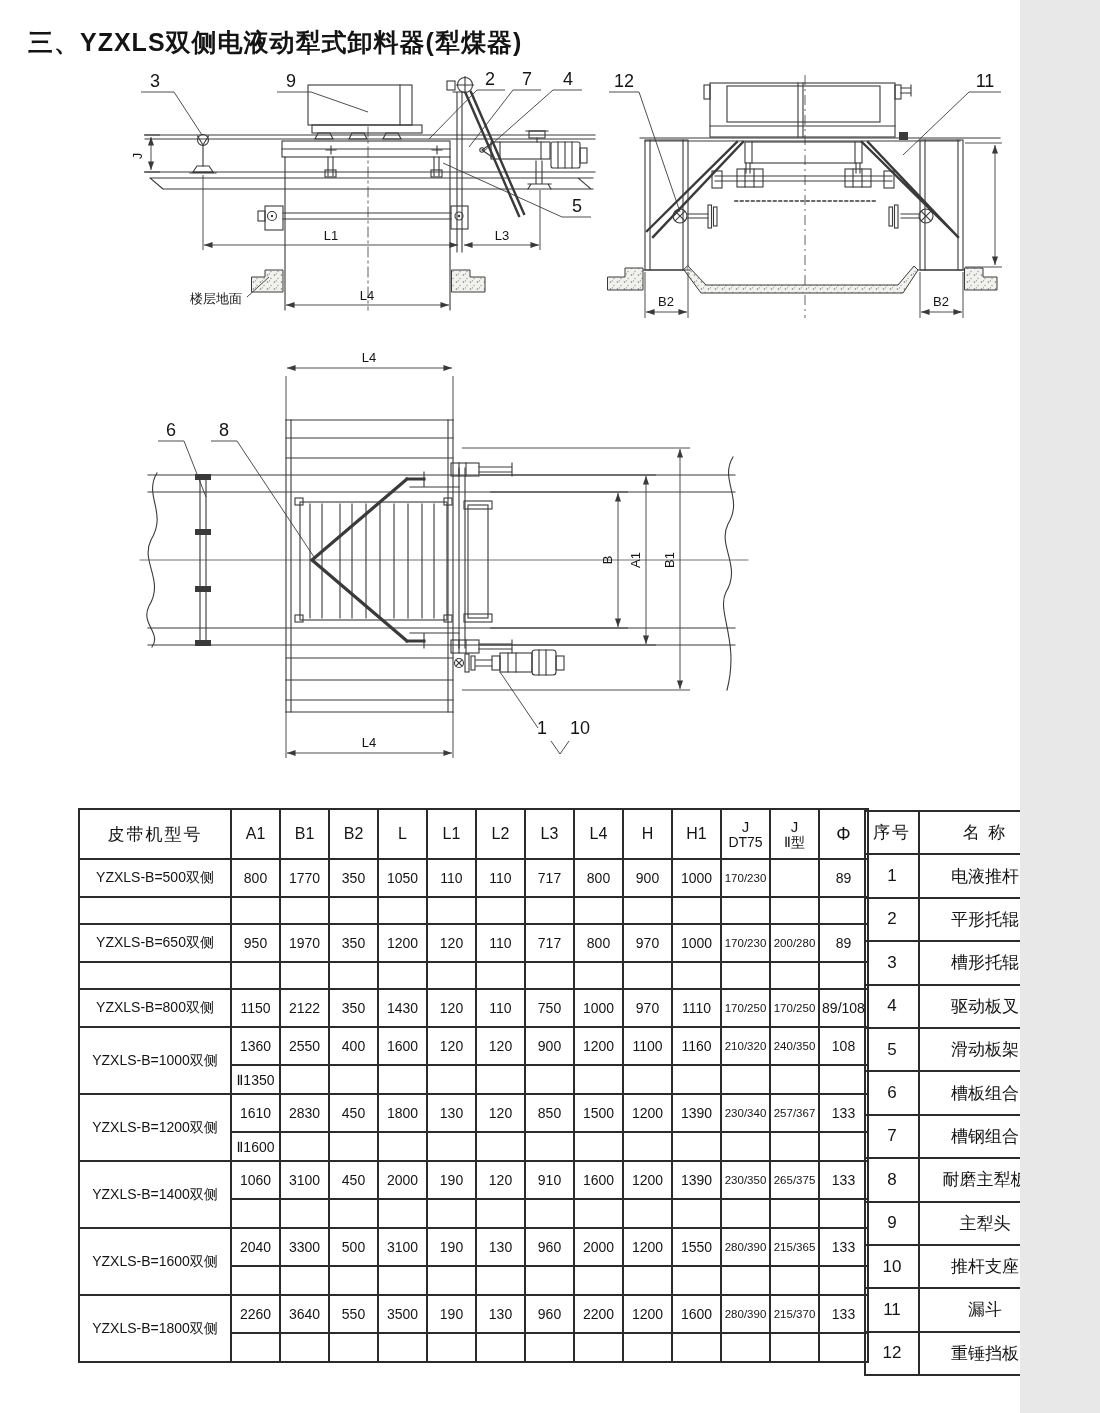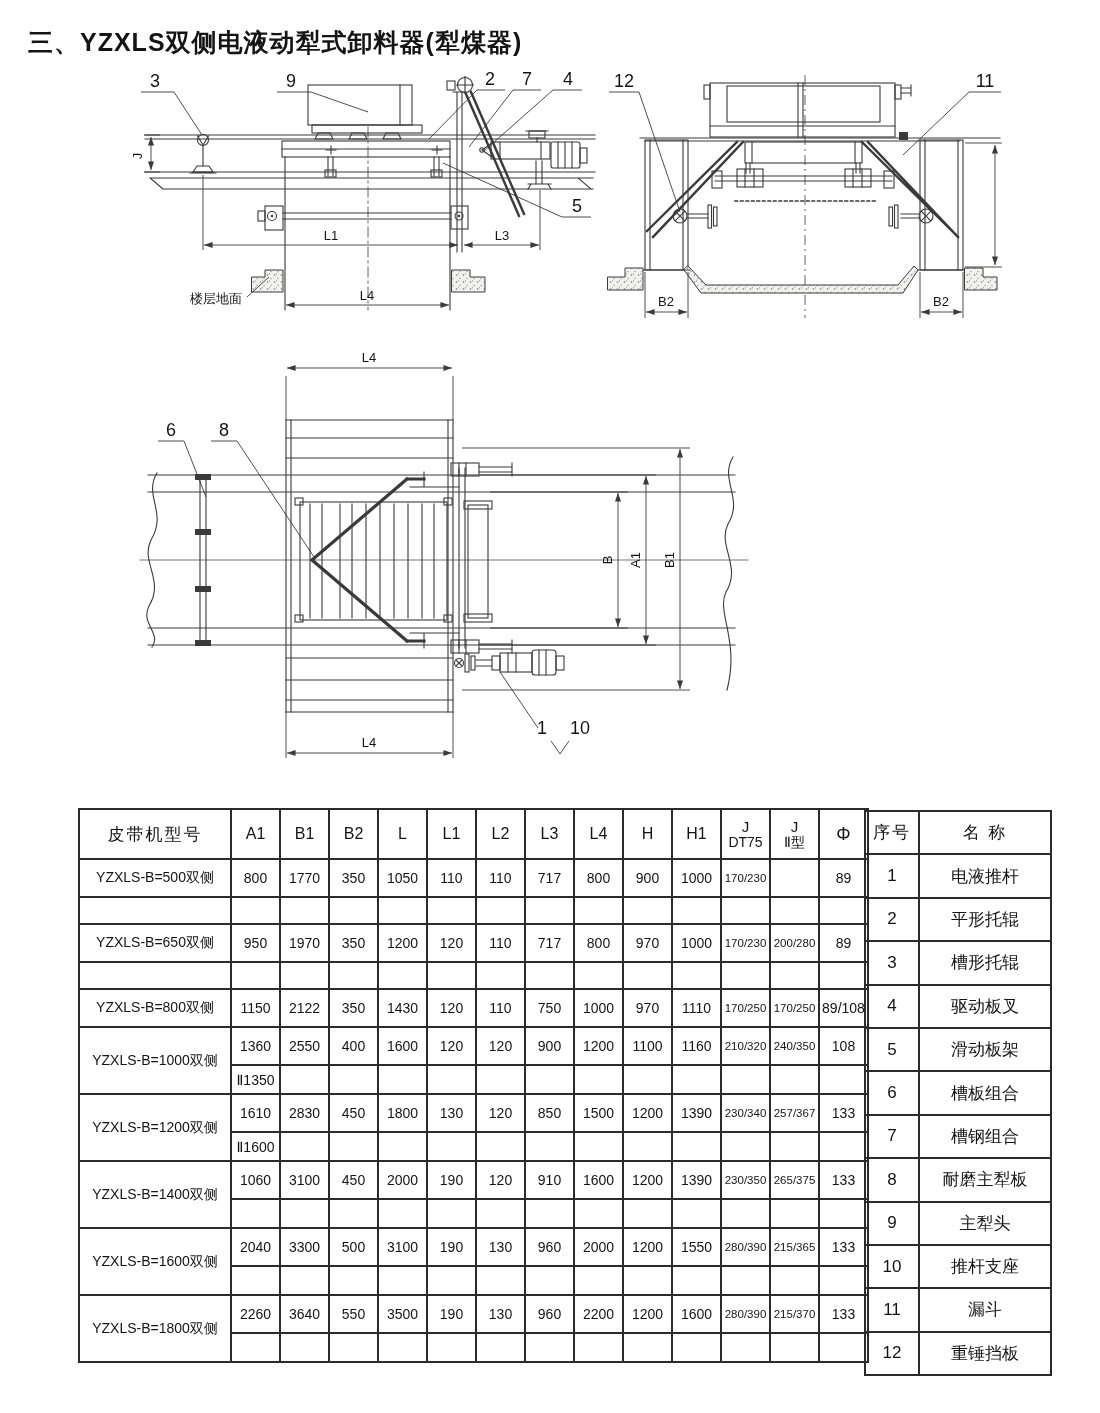--- a/index.html
+++ b/index.html
@@ -1,16 +1,16 @@
 <!DOCTYPE html>
 <html><head>
 <meta charset="utf-8">
 <style>
   html,body{margin:0;padding:0;background:#e8e8e8;}
-  .page{position:relative;width:1100px;height:1413px;background:#ffffff;overflow:hidden;
+  .page{position:relative;width:1020px;height:1413px;background:#ffffff;overflow:hidden;
         font-family:"Liberation Sans",sans-serif;color:#141414;}
   .title{position:absolute;left:28px;top:26px;font-size:25px;font-weight:bold;letter-spacing:1px;}
   svg{position:absolute;overflow:visible;}
   svg text{font-family:"Liberation Sans",sans-serif;fill:#141414;}
   .ln{stroke:#3a3a3a;fill:none;stroke-width:1.1;stroke-linecap:square;}
   .thk{stroke-width:2.4;}
   .vthk{stroke-width:3.2;}
   .dimln{stroke:#3a3a3a;fill:none;stroke-width:0.9;}
   .spk{fill:url(#speck);stroke:#3a3a3a;stroke-width:1;}
   .cl{stroke:#3a3a3a;fill:none;stroke-width:0.8;stroke-dasharray:10 4 2 4;}

